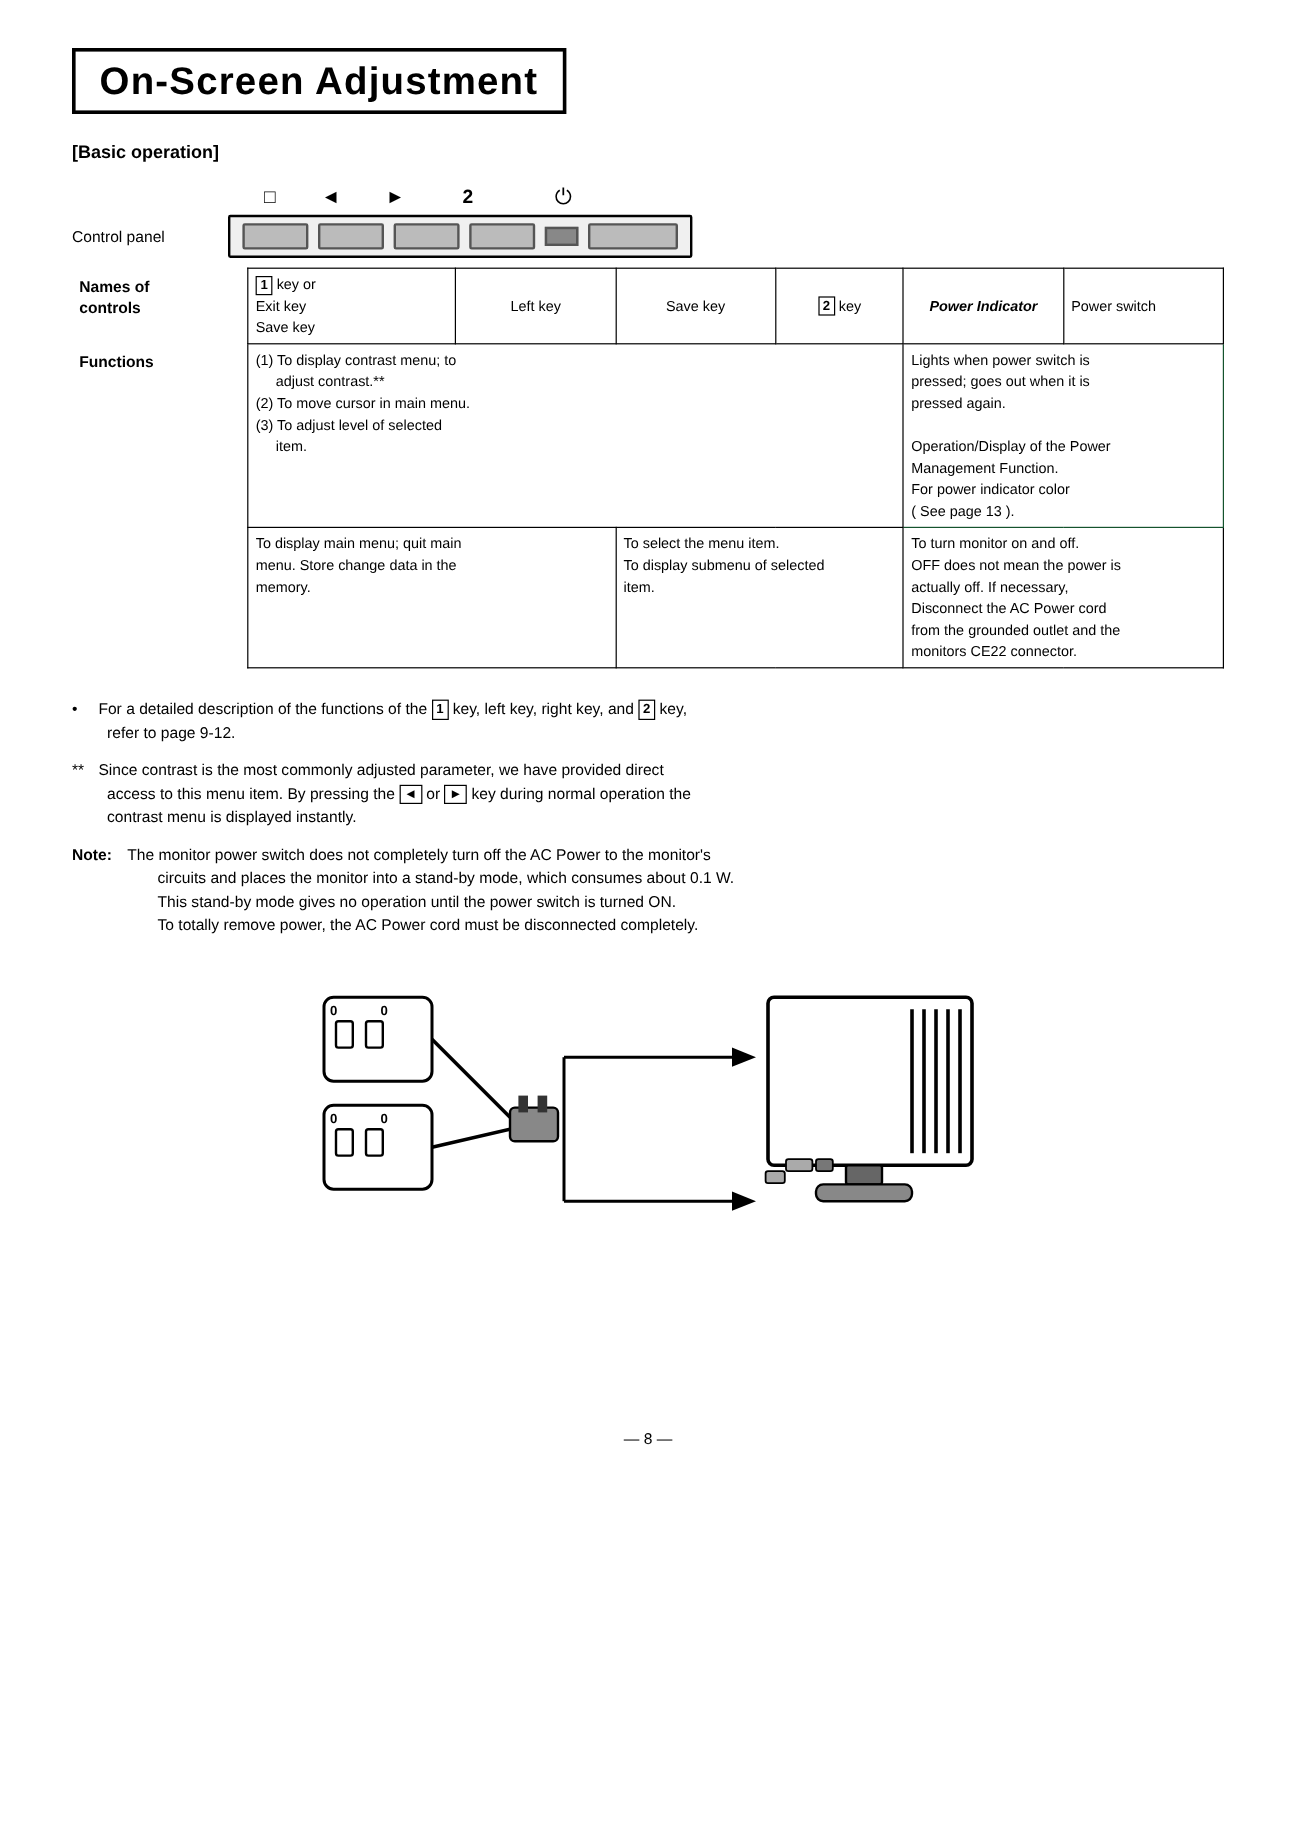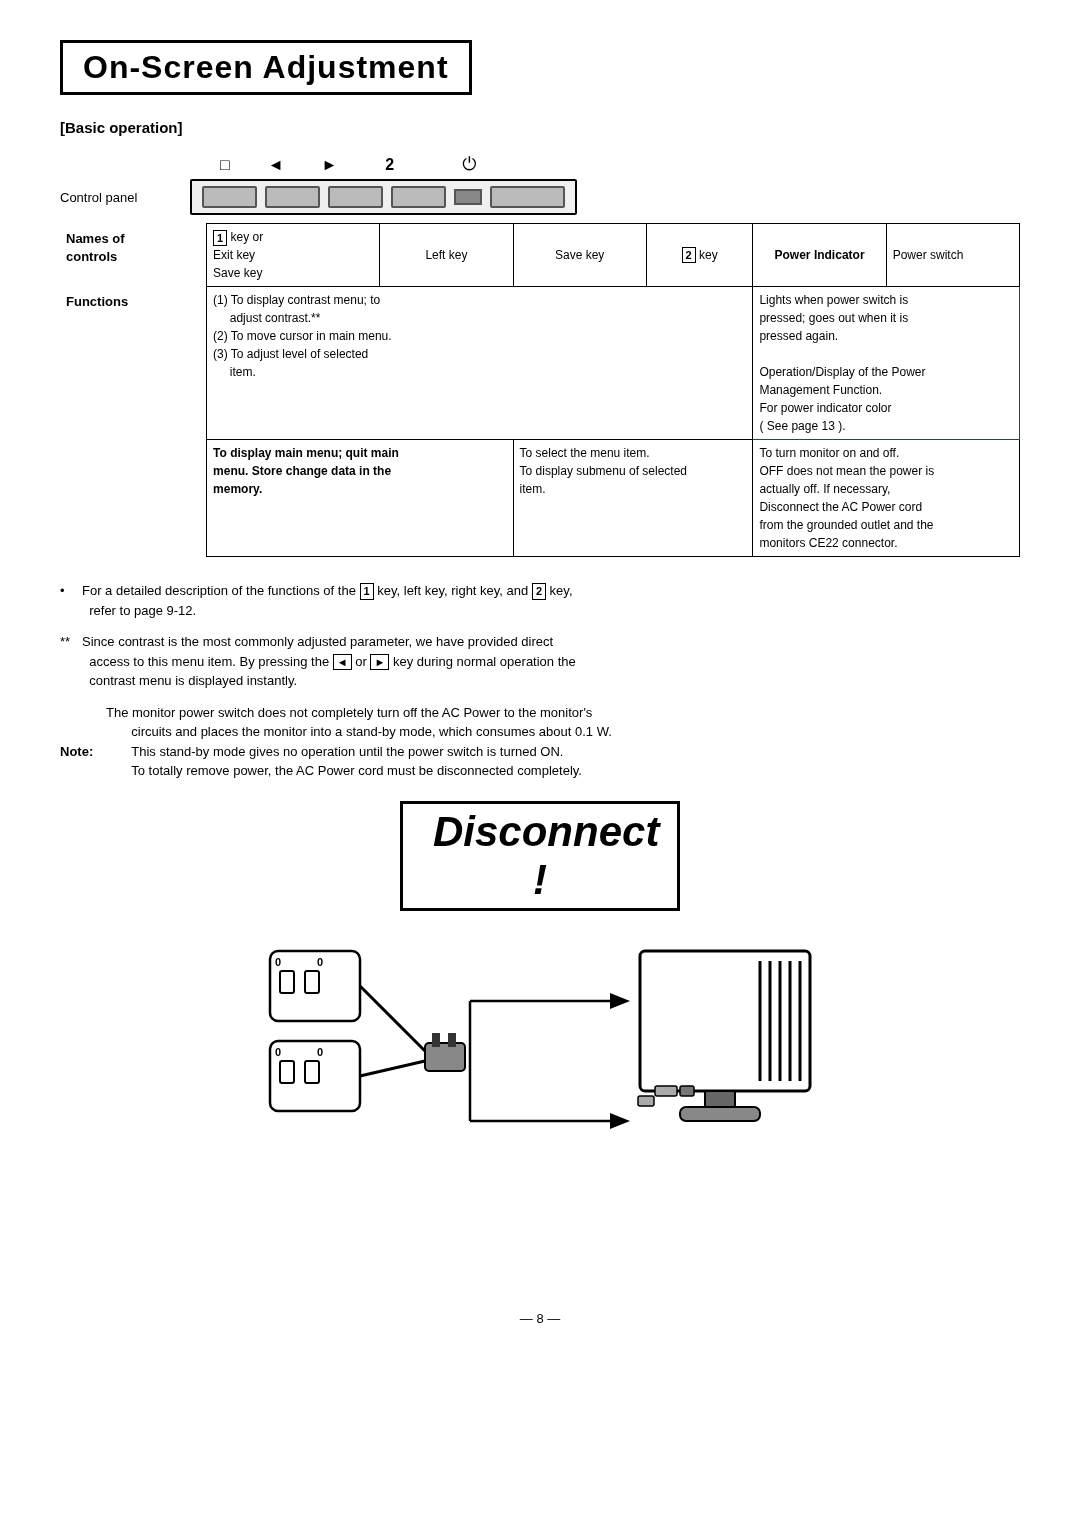--- a/index.html
+++ b/index.html
@@ -187,21 +187,21 @@
       </td>
       <td style="border:1px solid #000; font-size:12px; text-align:center; vertical-align:middle; width:100px;">
         <span>Left key</span>
       </td>
       <td style="border:1px solid #000; font-size:12px; text-align:center; vertical-align:middle; width:100px;">
         <span>Save key</span>
       </td>
       <td style="border:1px solid #000; font-size:12px; text-align:center; vertical-align:middle; width:80px;">
         <span><span class="key-box">2</span> key</span>
       </td>
-      <td style="border:1px solid #000; font-size:12px; text-align:center; vertical-align:middle; width:100px; font-weight:bold;">
+      <td style="border:1px solid #000; font-size:12px; text-align:center; vertical-align:middle; width:100px; font-weight:bold;font-style:italic;">
         <span>Power
 Indicator</span>
       </td>
       <td style="border:1px solid #000; font-size:12px; vertical-align:middle; width:100px;">
         <span>Power switch</span>
       </td>
     </tr>
 
     <tr>
       <td class="label-cell">Functions</td>
@@ -223,21 +223,21 @@
           Operation/Display of the Power<br>
           Management Function.<br>
           For power indicator color<br>
           ( See page 13 ).
         </span>
       </td>
     </tr>
 
     <tr>
       <td class="label-cell" style="border:none;"></td>
-      <td colspan="2" style="border:1px solid #000; font-size:12px; line-height:1.5; vertical-align:top;font-weight:bold;">
+      <td colspan="2" style="border:1px solid #000; font-size:12px; line-height:1.5; vertical-align:top;">
         <span>
           To display main menu; quit main<br>
           menu. Store change data in the<br>
           memory.
         </span>
       </td>
       <td colspan="2" style="border:1px solid #000; font-size:12px; line-height:1.5; vertical-align:top;">
         <span>
           To select the menu item.<br>
           To display submenu of selected<br>
@@ -273,35 +273,32 @@
   <div class="note-item">
     <span class="note-bullet">**</span>
     <span class="note-text">
       Since contrast is the most commonly adjusted parameter, we have provided direct<br>
       &nbsp;&nbsp;access to this menu item. By pressing the <span class="key-box">◄</span> or <span class="key-box">►</span> key during normal operation the<br>
       &nbsp;&nbsp;contrast menu is displayed instantly.
     </span>
   </div>
 
   <div class="note-item" style="margin-top:10px;">
-    <span class="note-bullet" style="font-weight:bold; min-width:40px;margin-top:39px;">Note:</span>
+    <span class="note-bullet" style="font-weight:bold; min-width:40px;">Note:</span>
     <span class="note-text">
       The monitor power switch does not completely turn off the AC Power to the monitor's<br>
       &nbsp;&nbsp;&nbsp;&nbsp;&nbsp;&nbsp;&nbsp;circuits and places the monitor into a stand-by mode, which consumes about 0.1 W.<br>
       &nbsp;&nbsp;&nbsp;&nbsp;&nbsp;&nbsp;&nbsp;This stand-by mode gives no operation until the power switch is turned ON.<br>
       &nbsp;&nbsp;&nbsp;&nbsp;&nbsp;&nbsp;&nbsp;To totally remove power, the AC Power cord must be disconnected completely.
     </span>
   </div>
 </div>
 
 
 <div class="disconnect-section">
-  <div class="disconnect-box">
-    <span class="disconnect-title">Disconnect !</span>
-  </div>
 
   <svg width="580" height="360" viewBox="0 0 580 360" style="margin:0 auto; display:block;">
 
     <rect x="20" y="30" width="90" height="70" rx="8" ry="8" fill="white" stroke="black" stroke-width="2.5"></rect>
     <text x="25" y="45" font-size="11" font-weight="bold">0</text>
     <text x="67" y="45" font-size="11" font-weight="bold">0</text>
     <rect x="30" y="50" width="14" height="22" rx="2" fill="white" stroke="black" stroke-width="2"></rect>
     <rect x="55" y="50" width="14" height="22" rx="2" fill="white" stroke="black" stroke-width="2"></rect>
 
     <rect x="20" y="120" width="90" height="70" rx="8" ry="8" fill="white" stroke="black" stroke-width="2.5"></rect>

